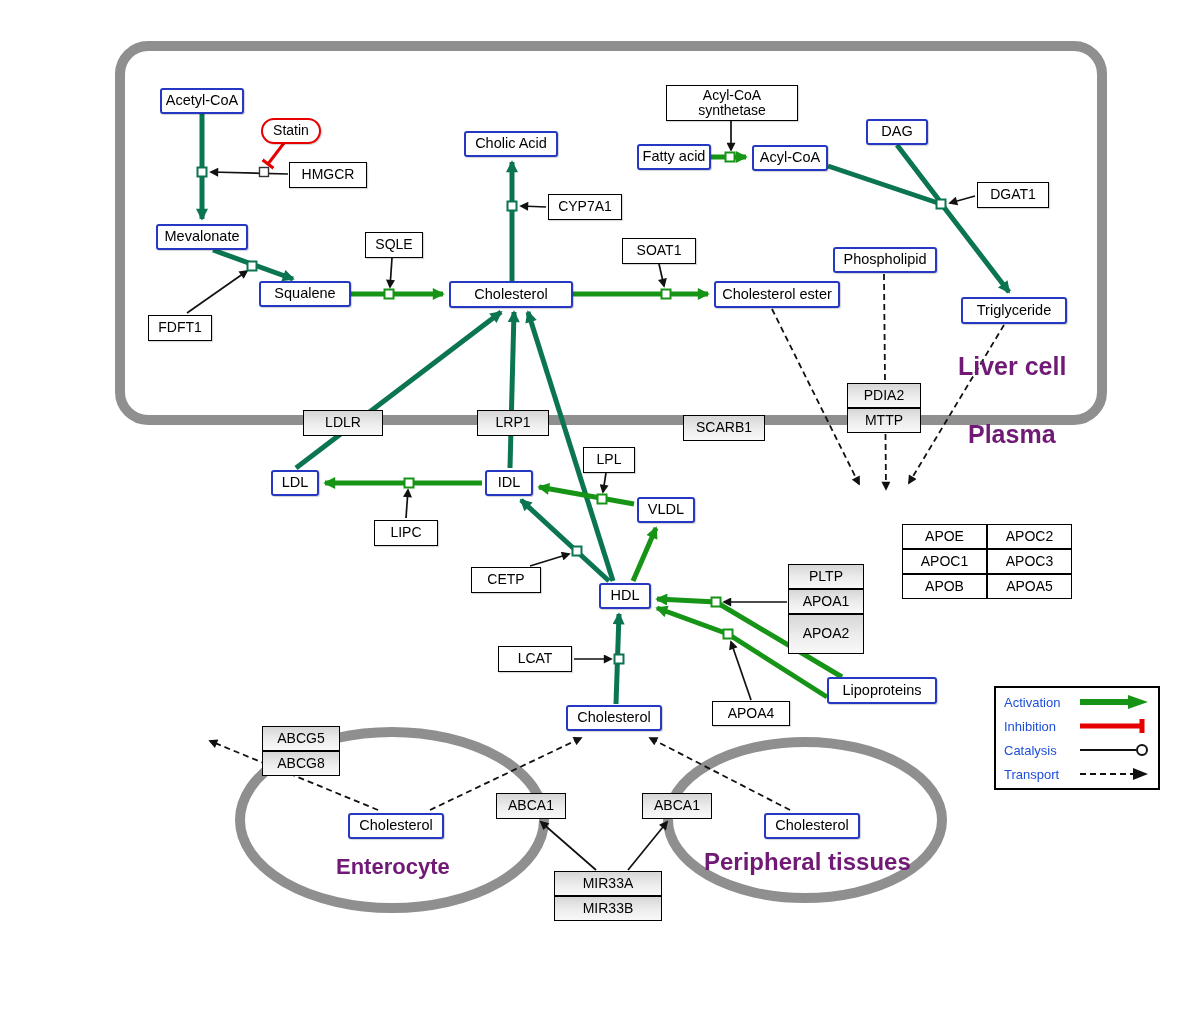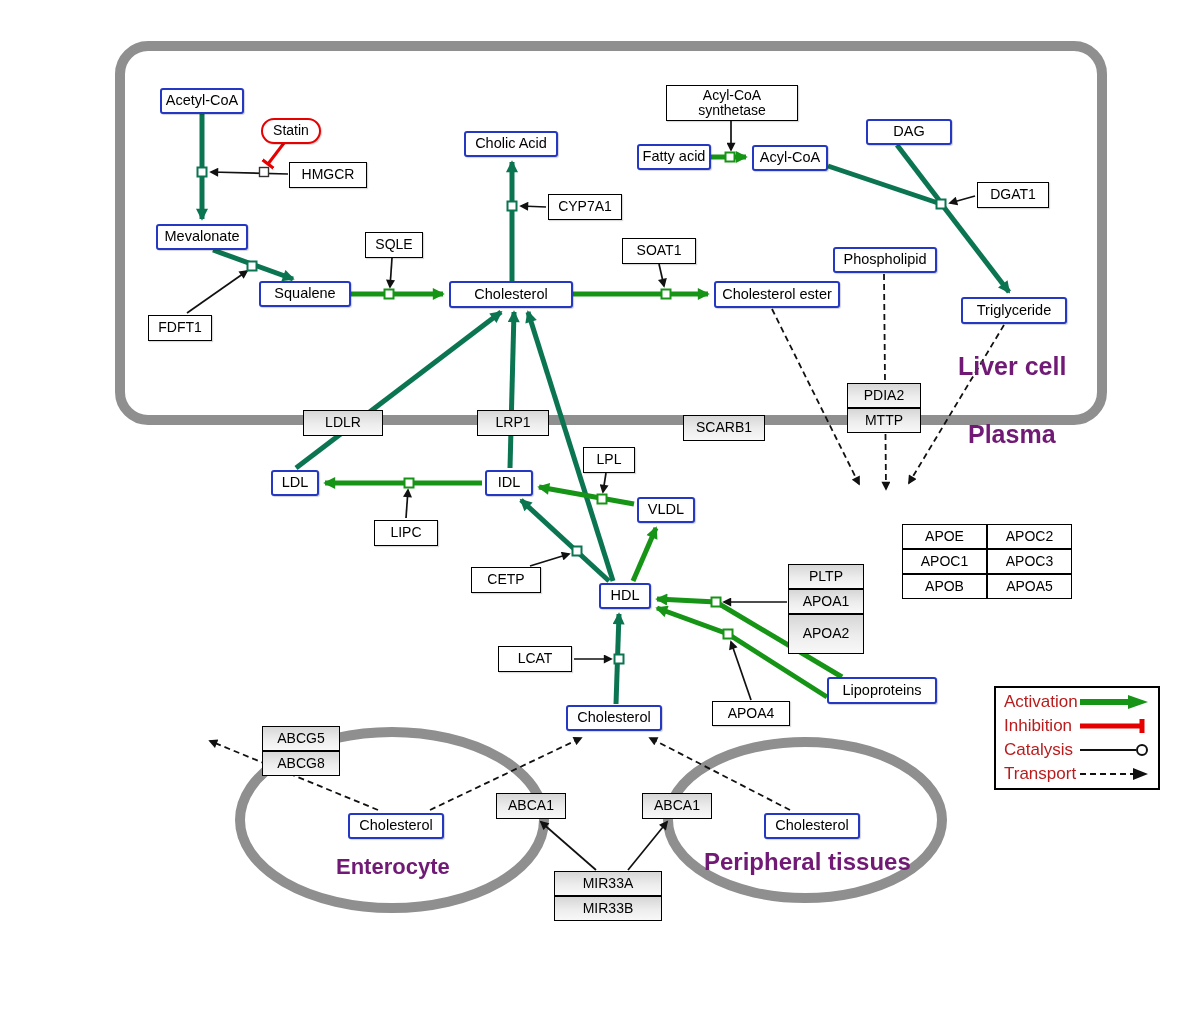--- a/index.html
+++ b/index.html
@@ -27,21 +27,21 @@
   .enzyme{border:1.5px solid #000000;box-shadow:1px 1px 1px rgba(0,0,0,.15);}
   .carrier{border:1.5px solid #000000;background:linear-gradient(180deg,#d6d6d6 0%,#ededed 55%,#f8f8f8 100%);}
   .apo{border:1.2px solid #000000;background:#ffffff;}
 
   .comp-label{position:absolute;font-weight:bold;color:#701a75;white-space:nowrap;}
 
   .legend{position:absolute;left:994px;top:686px;width:166px;height:104px;box-sizing:border-box;
           border:2.5px solid #000;background:#fff;display:flex;flex-direction:column;justify-content:space-evenly;
           padding:2px 8px;}
   .legend-row{display:flex;align-items:center;justify-content:space-between;height:24px;}
-  .legend-label{font-size:17px;color:#b91c1c;}
+  .legend-label{font-size:13px;color:#1d4ed8;}
   .legend-sym{width:72px;height:16px;flex:none;}
 </style>
 </head>
 <body>
 
 <div id="canvas">
   <svg id="edge-layer" width="1200" height="1013" viewBox="0 0 1200 1013">
     <defs>
       <marker id="arr-gb" viewBox="0 0 10 10" refX="8.5" refY="5" markerWidth="13" markerHeight="12" orient="auto" markerUnits="userSpaceOnUse">
           <path d="M0,0 L10,5 L0,10 z" fill="#169416"></path>
@@ -162,21 +162,21 @@
       <div class="node enzyme" style="left: 666px; top: 85px; width: 132px; height: 36px;">
         <div>Acyl-CoA</div>
         <div>synthetase</div>
       </div>
       <div class="node metabolite" style="left: 637px; top: 144px; width: 74px; height: 26px; justify-content: center;">
         <div>Fatty acid</div>
       </div>
       <div class="node metabolite" style="left: 752px; top: 145px; width: 76px; height: 26px;">
         <div>Acyl-CoA</div>
       </div>
-      <div class="node metabolite" style="left: 866px; top: 119px; width: 86px; height: 26px;">
+      <div class="node metabolite" style="left: 866px; top: 119px; width: 62px; height: 26px;">
         <div>DAG</div>
       </div>
       <div class="node enzyme" style="left: 977px; top: 182px; width: 72px; height: 26px;">
         <div>DGAT1</div>
       </div>
       <div class="node metabolite" style="left: 833px; top: 247px; width: 104px; height: 26px;">
         <div>Phospholipid</div>
       </div>
       <div class="node metabolite" style="left: 961px; top: 297px; width: 106px; height: 27px;">
         <div>Triglyceride</div>

